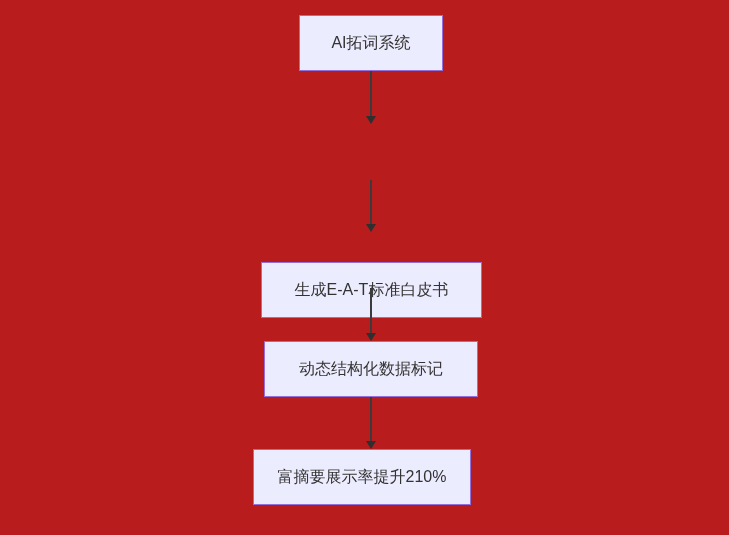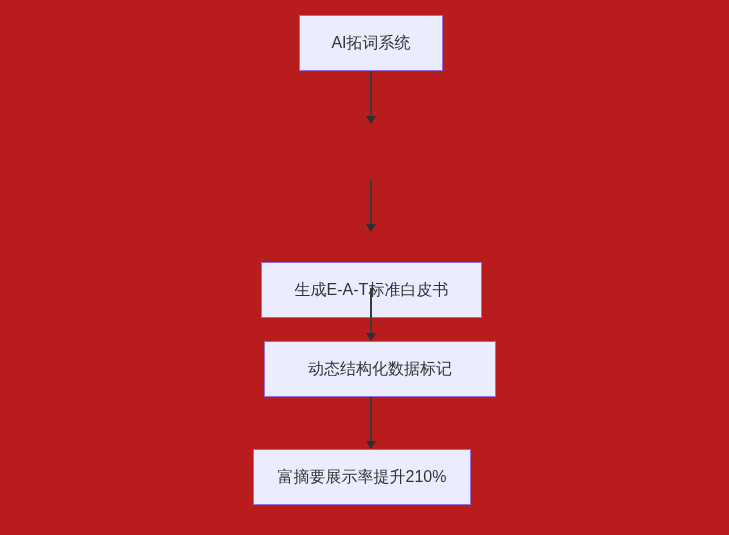--- a/index.html
+++ b/index.html
@@ -24,21 +24,21 @@
     align-items: center;
     justify-content: center;
     font-size: 16px;
     color: #333333;
     text-align: center;
     white-space: nowrap;
   }
   .n1 { left: 299px; top: 15px;  width: 144px; height: 56px; }
   .n2 { left: 277px; top: 124px; width: 189px; height: 56px; }
   .n3 { left: 261px; top: 232px; width: 221px; height: 56px; margin-top: 30px; }
-  .n4 { left: 264px; top: 341px; width: 232px; height: 56px; }
+  .n4 { left: 264px; top: 341px; width: 214px; height: 56px; }
   .n5 { left: 253px; top: 449px; width: 218px; height: 56px; }
 
   .edge {
     position: absolute;
     left: 366px;
     width: 10px;
   }
   .e1 { top: 71px;  height: 53px; }
   .e2 { top: 180px; height: 52px; }
   .e3 { top: 288px; height: 53px; }

